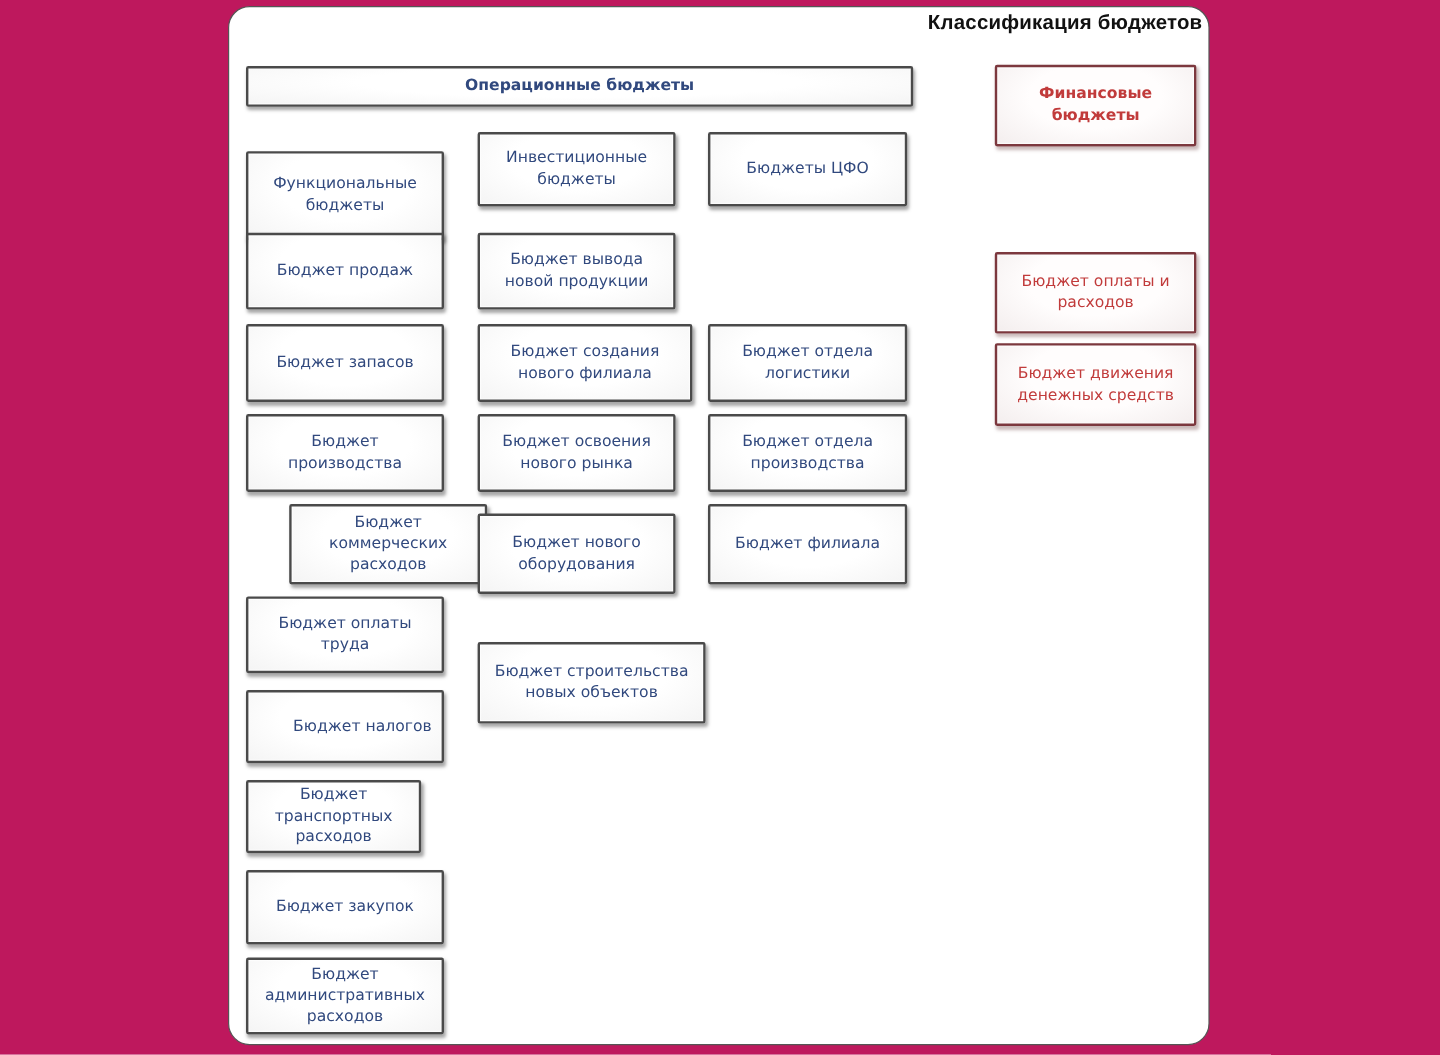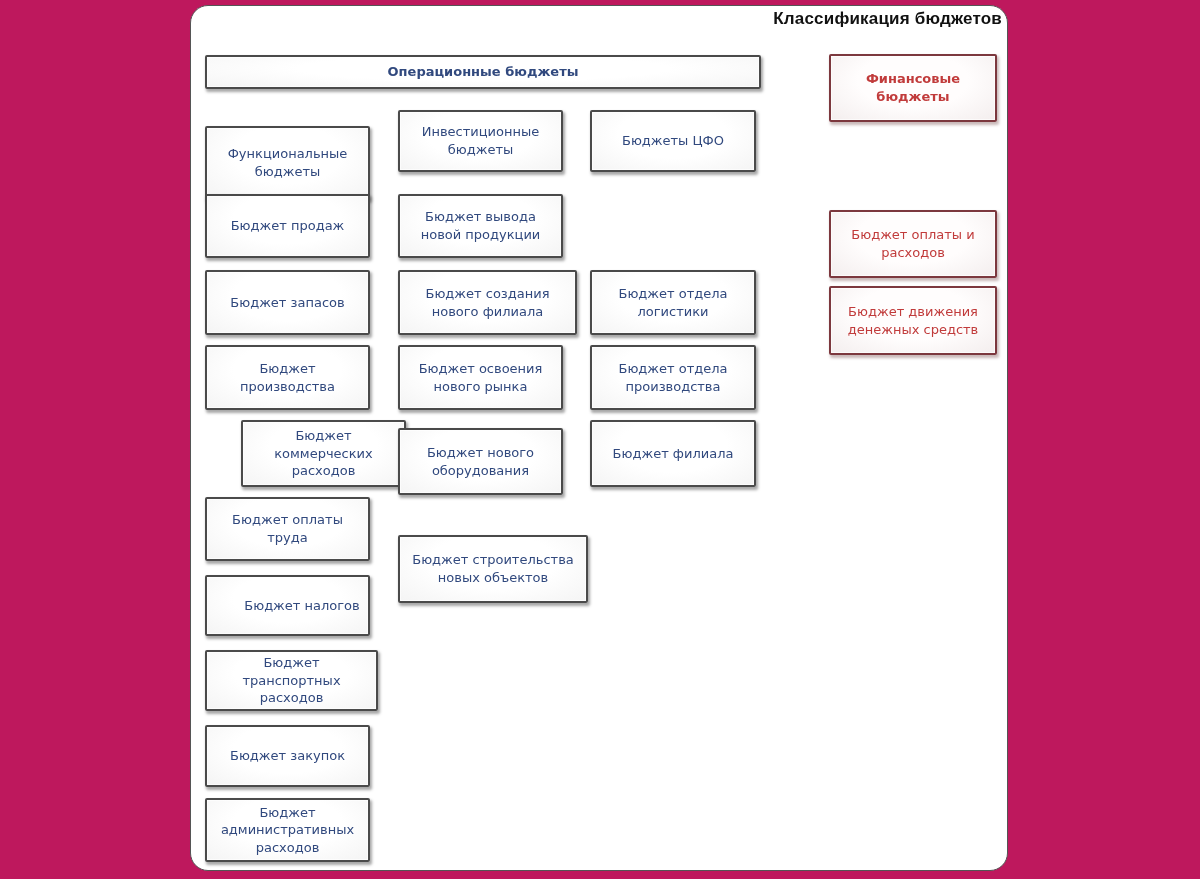--- a/index.html
+++ b/index.html
@@ -73,21 +73,21 @@
 
   <div class="box gray bold" style="left:205px; top:55px; width:556px; height:34px;">Операционные бюджеты</div>
 
   <div class="box gray" style="left:205px; top:126px; width:165px; height:74px;">Функциональные бюджеты</div>
   <div class="box gray" style="left:205px; top:194px; width:165px; height:64px;">Бюджет продаж</div>
   <div class="box gray" style="left:205px; top:270px; width:165px; height:65px;">Бюджет запасов</div>
   <div class="box gray" style="left:205px; top:345px; width:165px; height:65px;text-align:center;">Бюджет производства</div>
   <div class="box gray" style="left:205px; top:420px; width:165px; height:67px;margin-left:36px;">Бюджет коммерческих расходов</div>
   <div class="box gray" style="left:205px; top:497px; width:165px; height:64px;">Бюджет оплаты труда</div>
   <div class="box gray" style="left:205px; top:575px; width:165px; height:61px;padding-left:36px;">Бюджет налогов</div>
-  <div class="box gray" style="left:205px; top:650px; width:173px; height:61px;">Бюджет транспортных расходов</div>
+  <div class="box gray" style="left:205px; top:650px; width:146px; height:61px;">Бюджет транспортных расходов</div>
   <div class="box gray" style="left:205px; top:725px; width:165px; height:62px;">Бюджет закупок</div>
   <div class="box gray" style="left:205px; top:798px; width:165px; height:64px;">Бюджет административных расходов</div>
 
   <div class="box gray" style="left:398px; top:110px; width:165px; height:62px;">Инвестиционные бюджеты</div>
   <div class="box gray" style="left:398px; top:194px; width:165px; height:64px;">Бюджет вывода новой продукции</div>
   <div class="box gray" style="left:398px; top:270px; width:179px; height:65px;">Бюджет создания нового филиала</div>
   <div class="box gray" style="left:398px; top:345px; width:165px; height:65px;">Бюджет освоения нового рынка</div>
   <div class="box gray" style="left:398px; top:400px; width:165px; height:67px;margin-top:28px;">Бюджет нового оборудования</div>
   <div class="box gray" style="left:398px; top:495px; width:190px; height:68px;margin-top:40px;">Бюджет строительства новых объектов</div>
 

